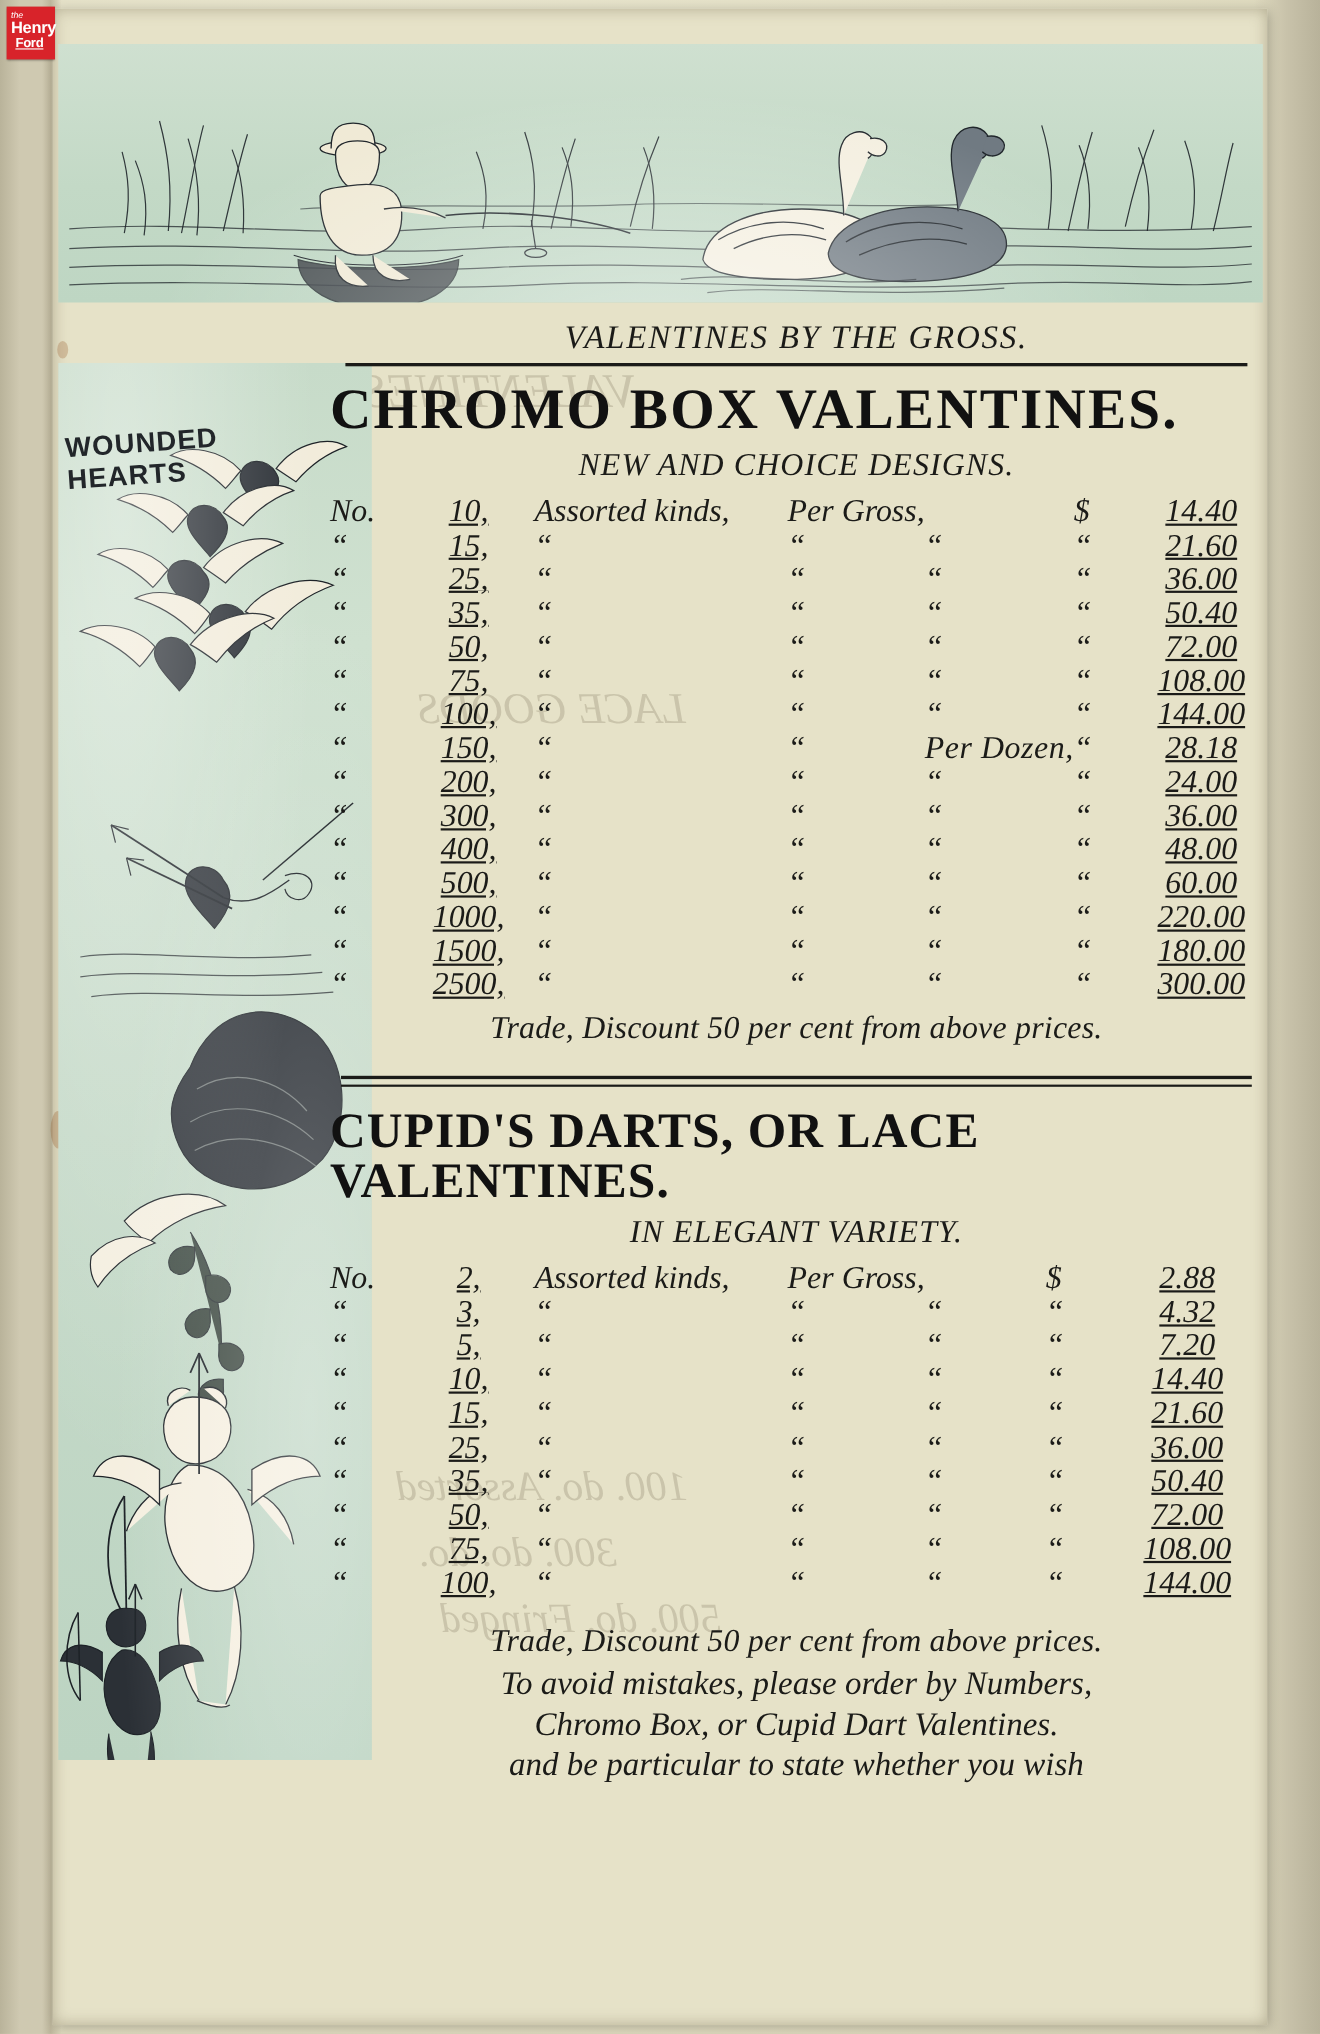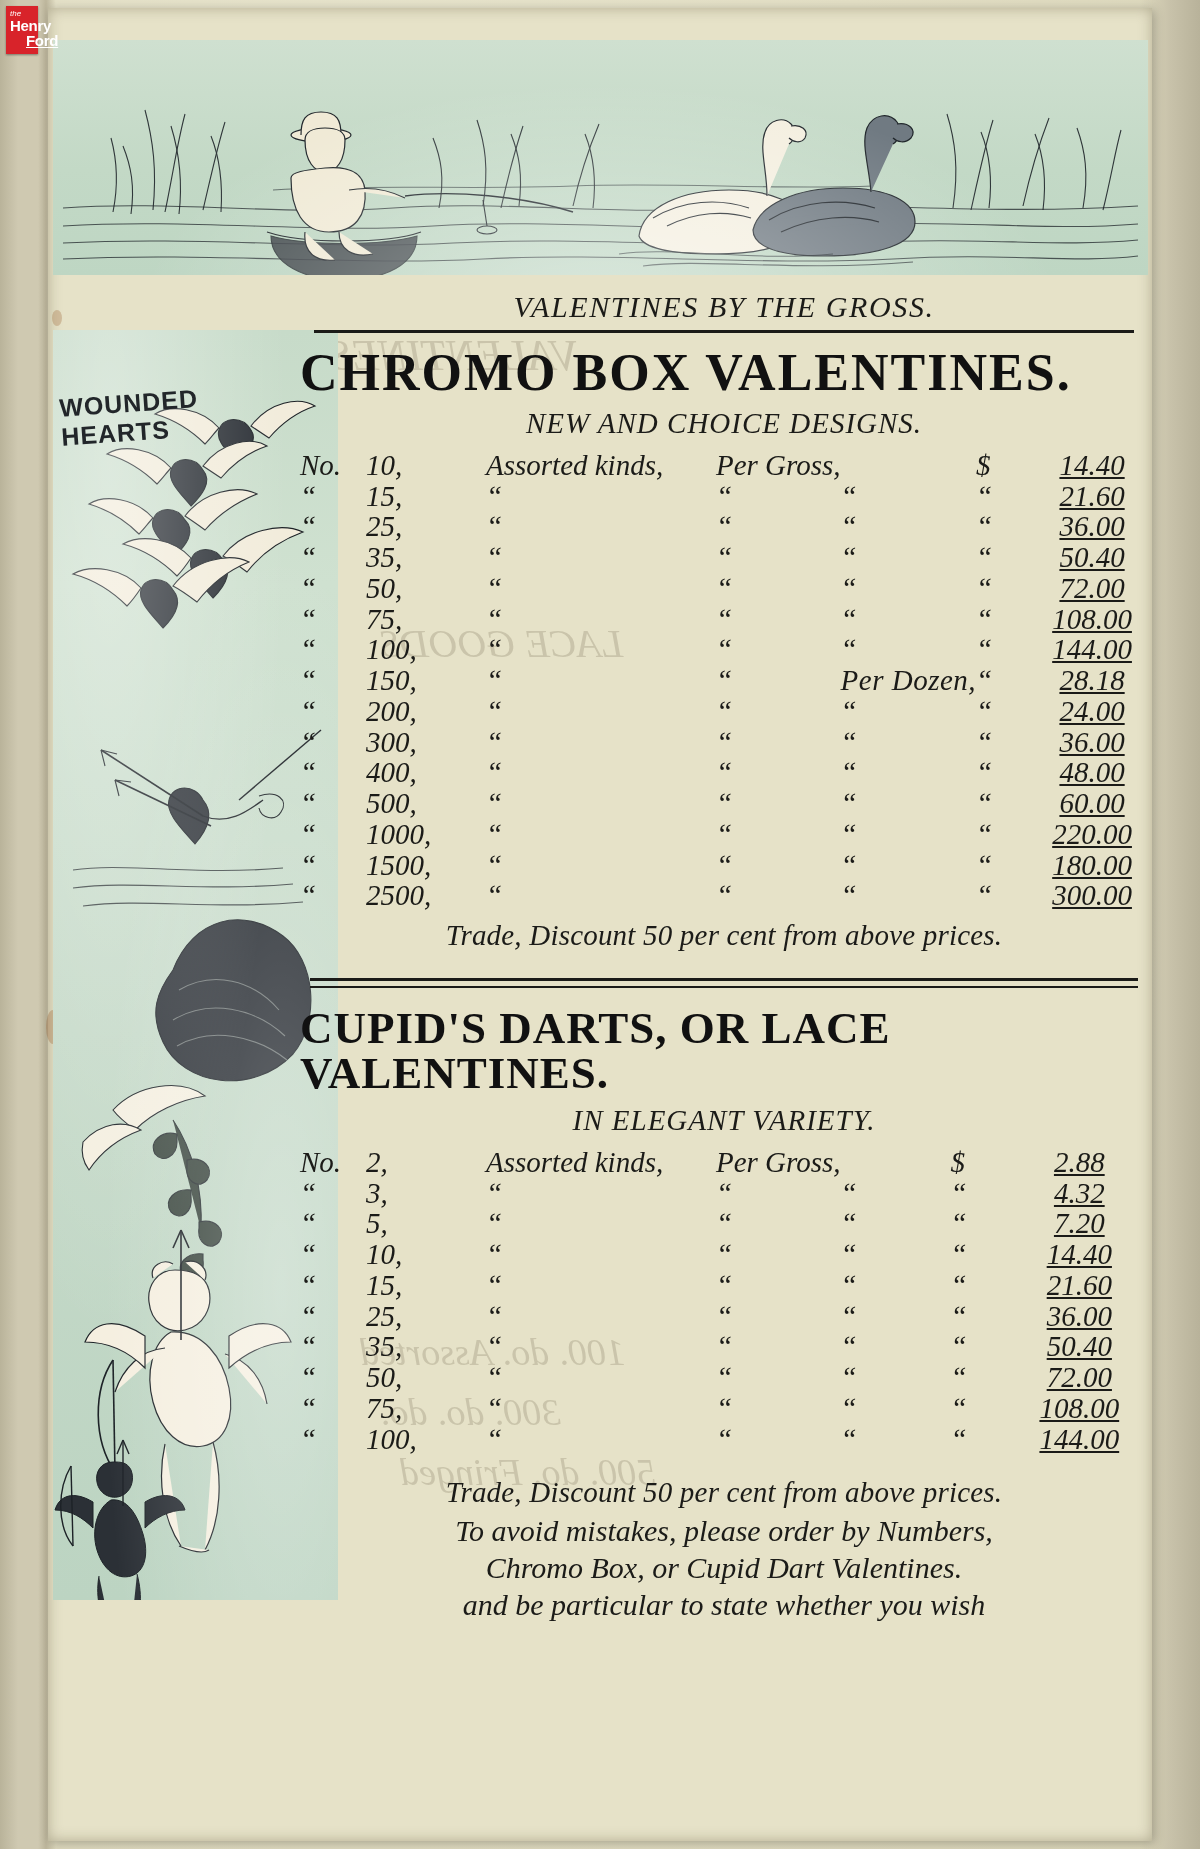--- a/index.html
+++ b/index.html
@@ -24,29 +24,29 @@
   }
   #sheet{
     position:absolute;left:48px;top:8px;width:1104px;height:1833px;
     background:#e6e2c8;
     box-shadow:0 0 14px rgba(80,70,40,.35) inset, 2px 2px 10px rgba(0,0,0,.25);
   }
   
   .stain{position:absolute;border-radius:50%;pointer-events:none;}
   
   #logo{
-    position:absolute;left:6px;top:6px;width:32px;height:48px;
+    position:absolute;left:6px;top:6px;width:44px;height:48px;
     background:#d8232a;color:#fff;
     font-family:"Liberation Sans", sans-serif;
     line-height:1.02;z-index:40;
     box-shadow:0 1px 2px rgba(0,0,0,.4);
   }
   #logo .the{font-size:8px;display:block;padding:4px 0 0 4px;font-style:italic;}
   #logo .h{font-size:15px;display:block;padding-left:4px;font-weight:bold;letter-spacing:-.3px;}
-  #logo .f{font-size:15px;display:block;padding-left:20px;font-weight:bold;letter-spacing:-.3px;text-decoration:underline;}
+  #logo .f{font-size:12px;display:block;padding-left:8px;font-weight:bold;letter-spacing:-.3px;text-decoration:underline;}
 
   
   #topart{
     position:absolute;left:53px;top:40px;width:1095px;height:235px;
     background:linear-gradient(180deg,#cfe0d0 0%,#c3d9c6 55%,#bed6c3 100%);
     overflow:hidden;
   }
   #topart:after{
     content:"";position:absolute;inset:0;
     background:radial-gradient(ellipse at 50% 120%, rgba(255,255,255,.45), rgba(255,255,255,0) 60%);
@@ -92,21 +92,21 @@
   .sub{
     text-align:center;font-style:italic;font-size:29px;letter-spacing:1px;
     margin:8px 0 10px 0;
   }
   table.price{
     width:100%;border-collapse:collapse;
     font-style:italic;font-size:29px;
   }
   table.price td{padding:0;line-height:1.06;white-space:nowrap;}
   td.c0{width:66px;text-align:left;}
-  td.c1{width:120px;text-align:left;padding-right:18px;}
+  td.c1{width:120px;text-align:center;padding-right:18px;text-decoration:underline;}
   td.c2{width:230px;text-align:left;}
   td.c3{width:118px;text-align:left;}
   td.c4{width:110px;text-align:left;}
   td.c5{width:60px;text-align:left;}
   td.c6{text-align:center;padding-right:6px;text-decoration:underline;}
   .dz{letter-spacing:.5px;}
   .note{
     font-style:italic;font-size:29px;text-align:center;margin-top:8px;letter-spacing:.2px;
   }
   .closing{

